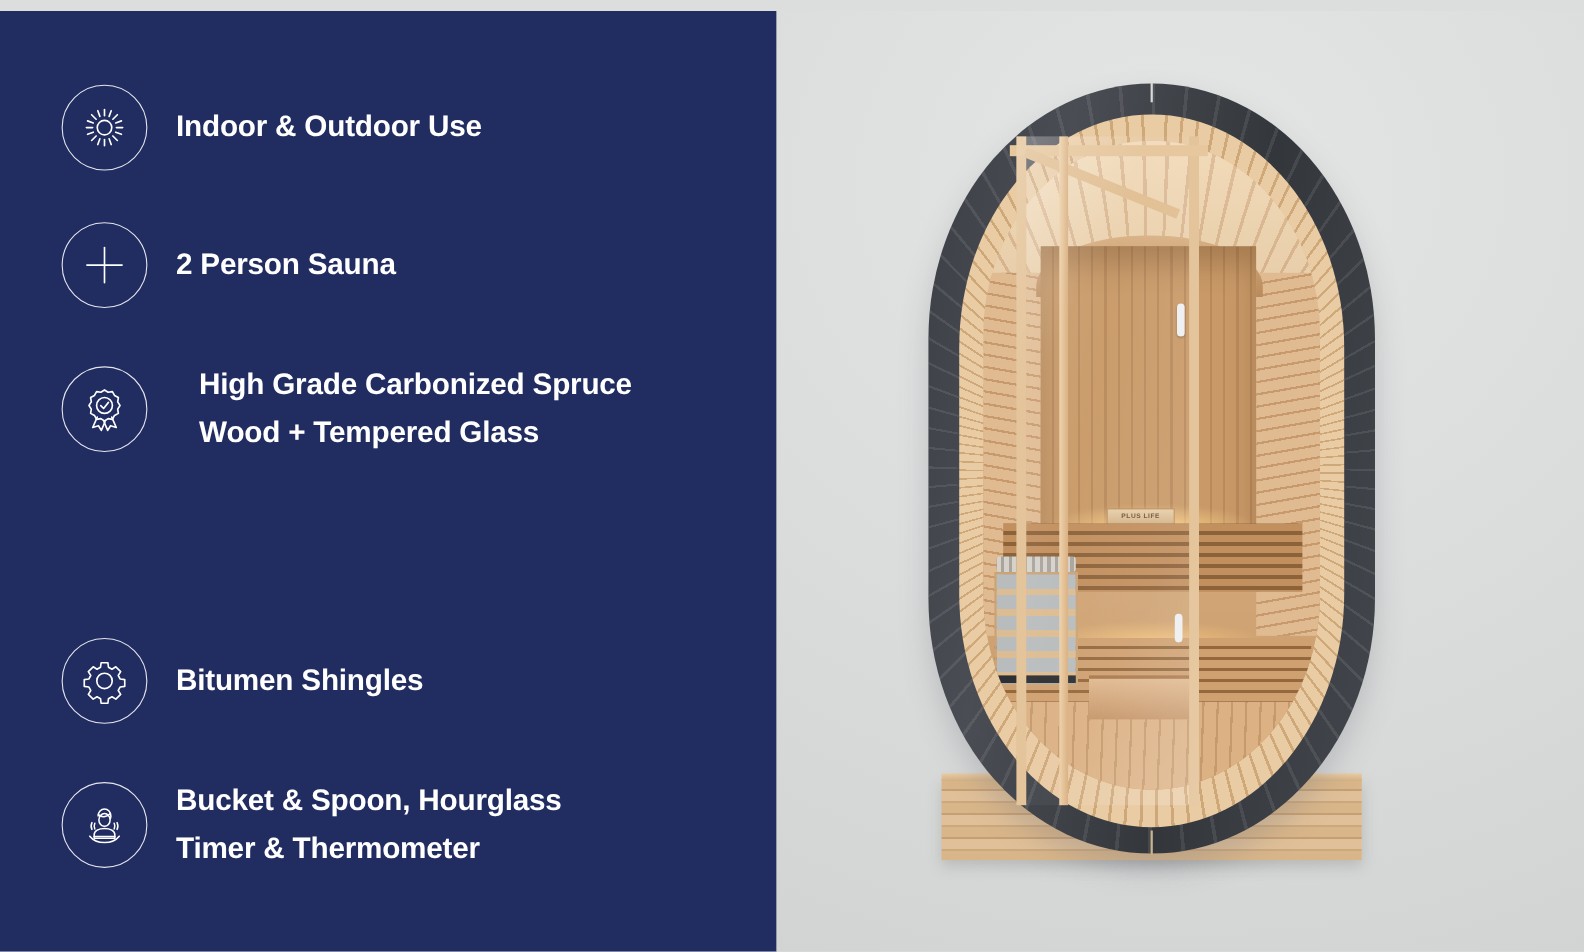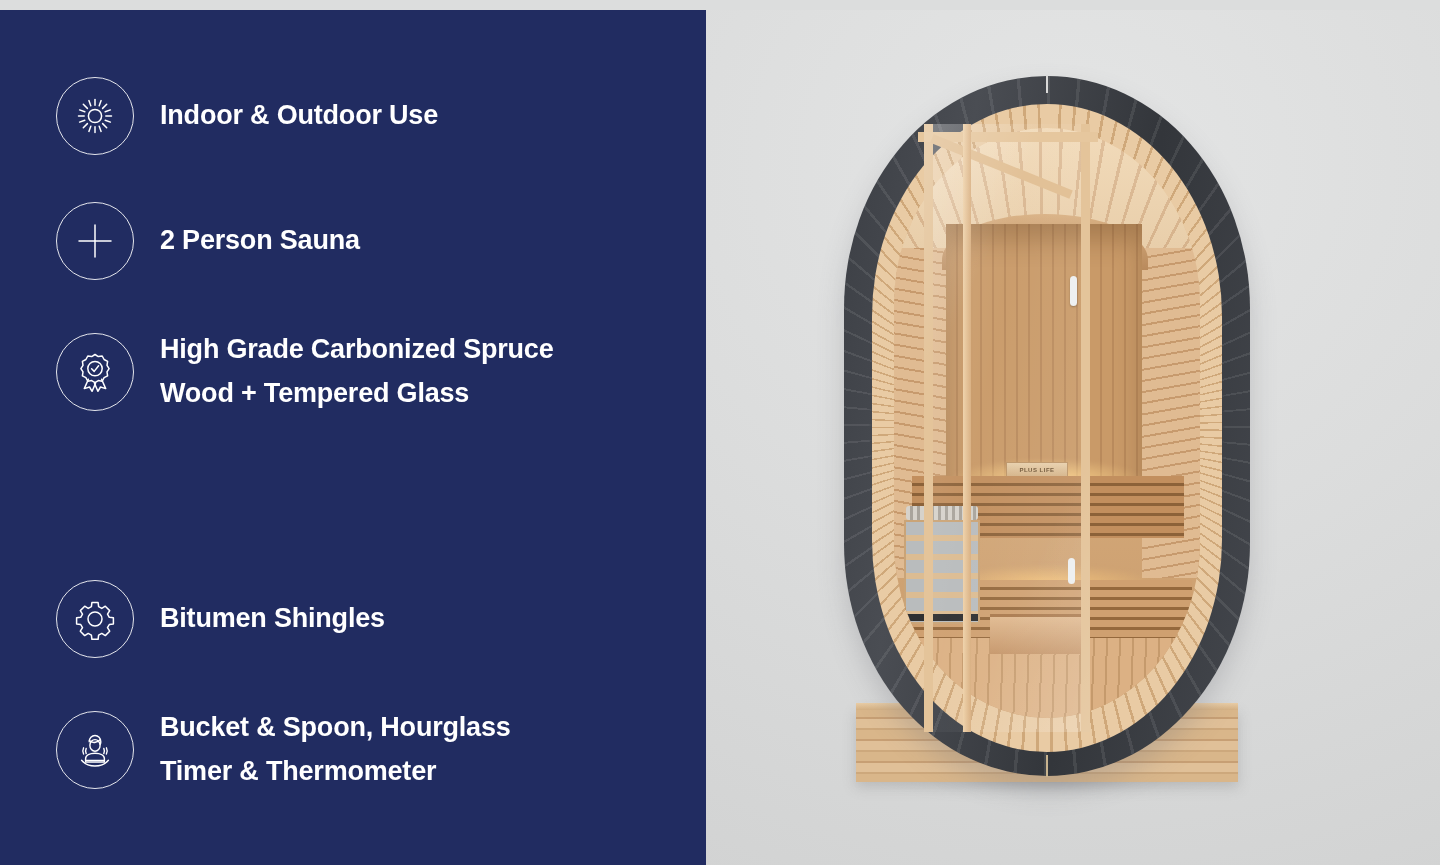--- a/index.html
+++ b/index.html
@@ -38,21 +38,21 @@
     font-size:27px;
     font-weight:bold;
     line-height:1.62;
     letter-spacing:-0.2px;
     white-space:pre-line;
   }
 
   
   .r0 { top:67px; }
   .r1 { top:192px; }
-  .r2 { top:318px; }
+  .r2 { top:318px;gap:21px; }
   .r3 { top:444px; }
   .r4 { top:570px;justify-content:space-between; }
   .r5 { top:696px; }
 
   
   .product-panel {
     position:relative;
     flex:1 1 auto;
     height:865px;
     background:

